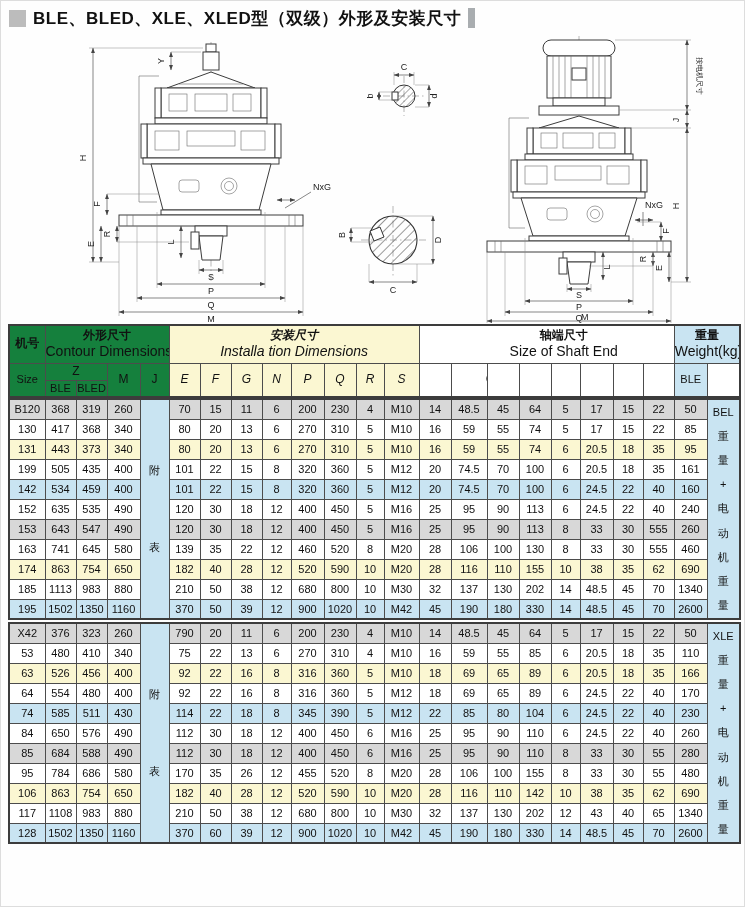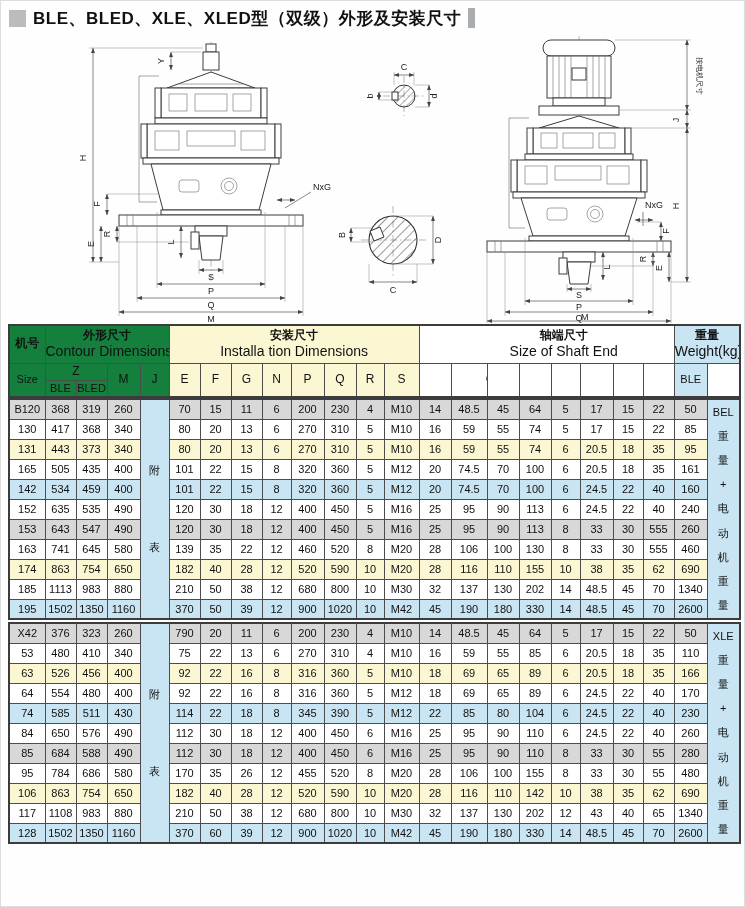--- a/index.html
+++ b/index.html
@@ -29,21 +29,21 @@
   .tbl-wrap { padding:0 7px; }
   table { border-collapse:collapse; table-layout:fixed; width:731px; }
   td, th { border:1px solid #4c4c4c; text-align:center; vertical-align:middle;
            font-size:11px; font-weight:normal; overflow:hidden; white-space:nowrap; }
   .hdr-table { border:2px solid #3c3c3c; }
   .hdr-table th { line-height:1.15; }
   .cn { font-size:12px; font-weight:bold; }
   .en { font-size:14px; font-weight:normal; }
   .col-letter { font-size:12px; }
   .bg-gray  { background:#15803d; }
-  .bg-yellow{ background:#fbf7d2; }
+  .bg-yellow{ background:#fbf7d2;font-style:italic; }
   .bg-blue  { background:#c9e4f2; }
   .bg-white { background:#ffffff;padding-left:34px; }
   .section-title { font-size:15px; font-weight:bold; margin:5px 0 4px 9px; letter-spacing:0.5px; }
   .sec-table { border:2px solid #3c3c3c; margin-bottom:2px; }
   .sec-table td { height:20px; }
   tr.shade-gray  td { background:#d8d8d8; }
   tr.shade-yellow td { background:#fbf7d2; }
   tr.shade-blue  td { background:#c9e4f2; }
   tr.shade-white td { background:#ffffff; }
   td.merged-v { background:#c9e4f2 !important; }
@@ -503,21 +503,21 @@
             <td>59</td>
             <td>55</td>
             <td>74</td>
             <td>6</td>
             <td>20.5</td>
             <td>18</td>
             <td>35</td>
             <td>95</td>
           </tr>
           <tr class="shade-white">
-            <td>165</td>
+            <td>199</td>
             <td>505</td>
             <td>435</td>
             <td>400</td>
             <td>101</td>
             <td>22</td>
             <td>15</td>
             <td>8</td>
             <td>320</td>
             <td>360</td>
             <td>5</td>

